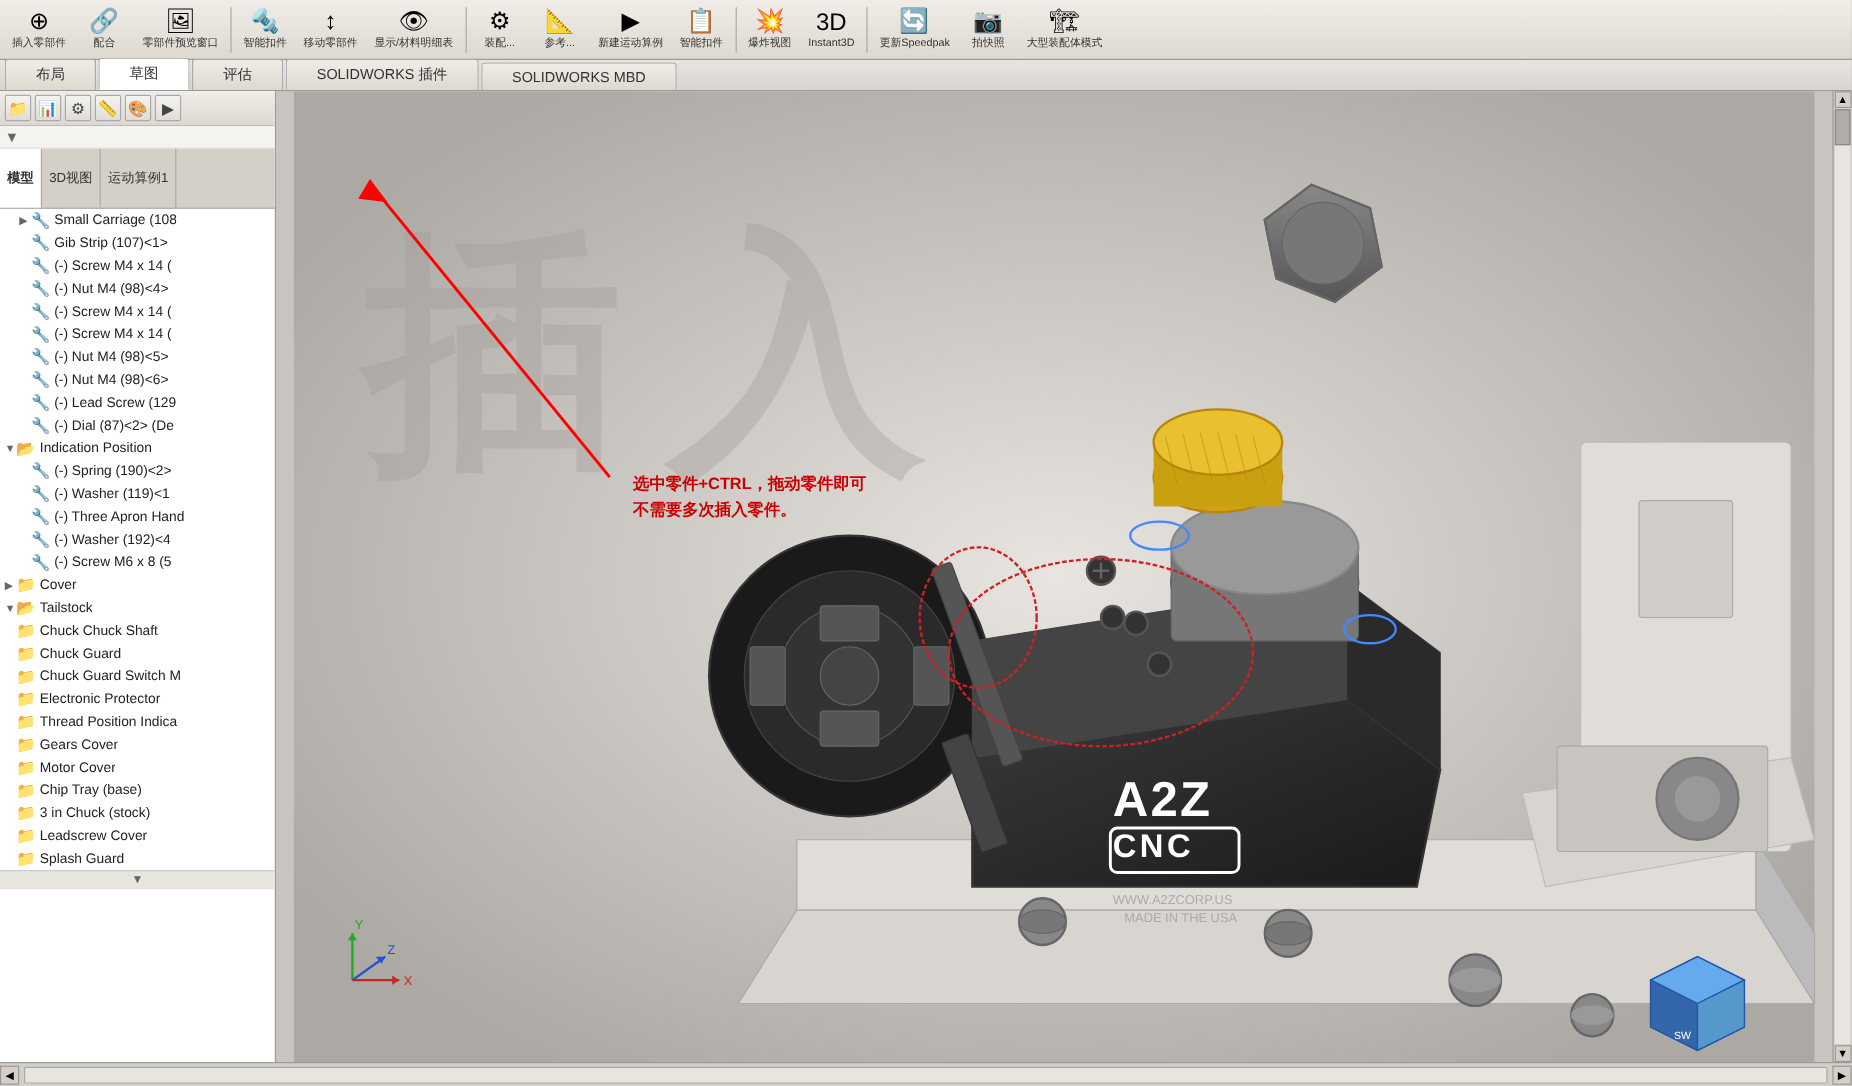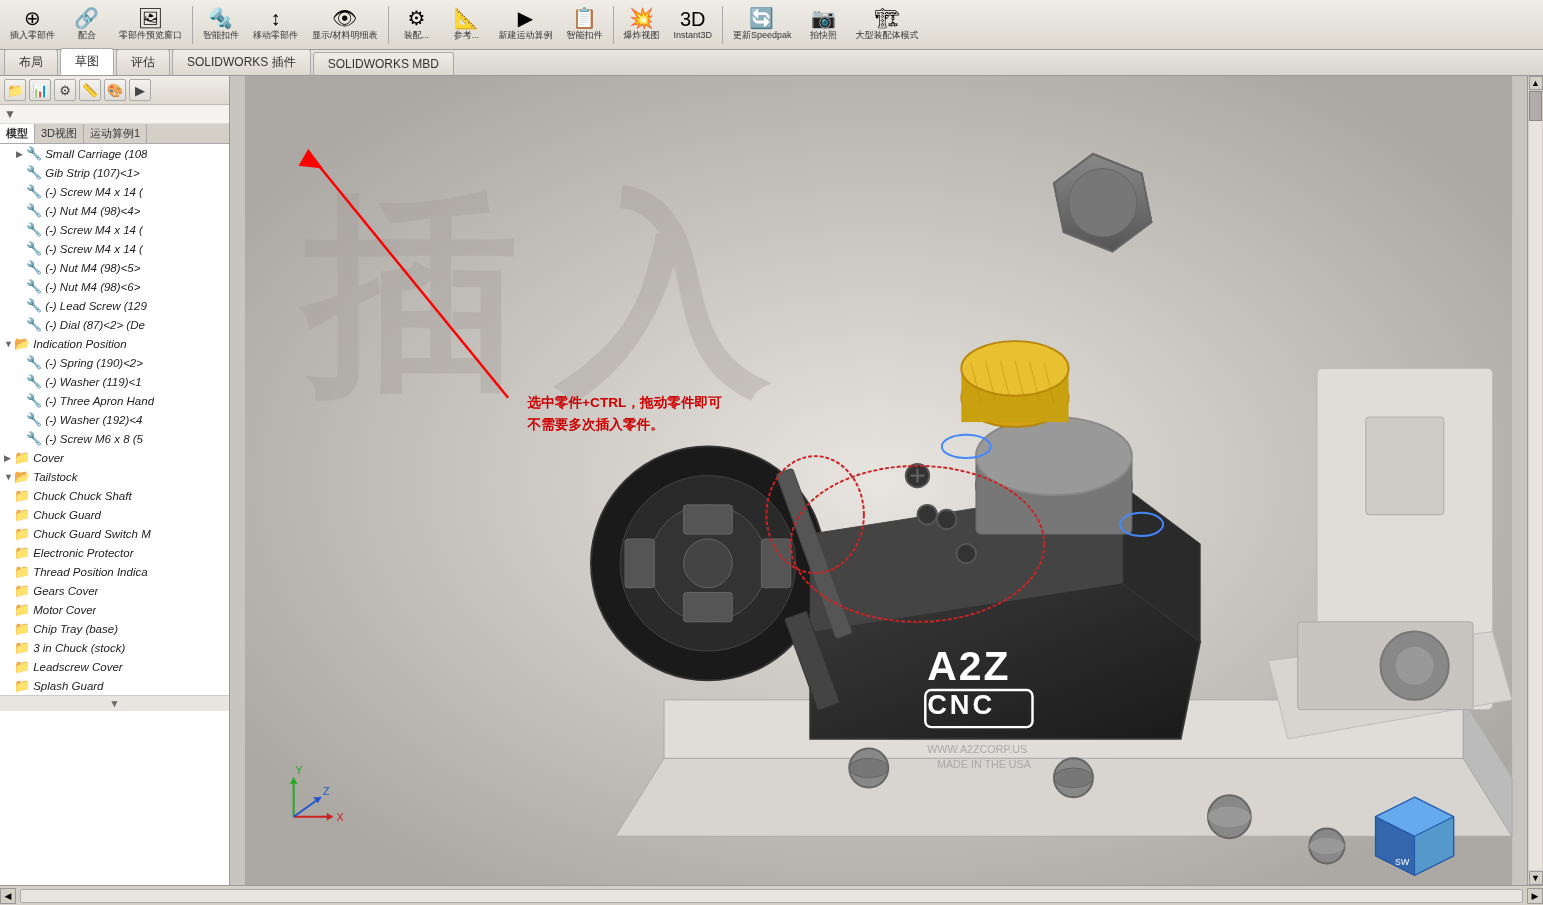--- a/index.html
+++ b/index.html
@@ -24,21 +24,21 @@
     .toolbar-divider { width: 1px; height: 38px; background: #aaa; margin: 0 2px; }
 
     
     .tabbar {
       position: absolute; top: 50px; left: 0; right: 0; height: 26px;
       background: linear-gradient(to bottom, #e8e4df, #d8d4cf);
       border-bottom: 1px solid #999;
       display: flex; align-items: flex-end; padding: 0 4px;
     }
     .tab {
-      padding: 4px 14px; cursor: pointer; border: 1px solid #aaa;
+      padding: 4px 25px; cursor: pointer; border: 1px solid #aaa;
       border-bottom: none; border-radius: 3px 3px 0 0;
       background: linear-gradient(to bottom, #f0ede8, #ddd9d0);
       font-size: 12px; color: #333; margin-right: 2px;
     }
     .tab.active { background: #fff; border-bottom: 1px solid #fff; z-index: 1; text-align: right; }
 
     
     .left-panel {
       position: absolute; top: 76px; left: 0; width: 230px; bottom: 20px;
       background: #fff; border-right: 1px solid #999;
@@ -63,21 +63,21 @@
     .tree-area { flex: 1; overflow-y: auto; overflow-x: hidden; }
     .tree-item {
       display: flex; align-items: center; padding: 1px 4px;
       cursor: pointer; white-space: nowrap; overflow: hidden;
       font-size: 11.5px; color: #222; height: 19px;
     }
     .tree-arrow { width: 10px; font-size: 9px; color: #666; flex-shrink: 0; }
     .tree-icon { font-size: 13px; margin-right: 3px; flex-shrink: 0; }
     .tree-icon.folder { color: #e8c060; }
     .tree-icon.part { color: #e8a030; }
-    .tree-label { overflow: hidden; text-overflow: ellipsis; font-style: italic; }
+    .tree-label { overflow: hidden; text-overflow: ellipsis; }
     .indent1 { padding-left: 16px; }
 
     
     .main-view {
       position: absolute; top: 76px; left: 230px; right: 16px; bottom: 20px;
       background: #c8c4c0; overflow: hidden;
     }
 
     
     .bottom-bar {
@@ -94,21 +94,21 @@
     
     .machine-svg {
       position: absolute; top: 0; left: 0; width: 100%; height: 100%;
     }
 
     
     .panel-subtabs {
       display: flex; background: #d4d0c8; border-bottom: 1px solid #aaa; flex-shrink: 0;
     }
     .panel-subtab {
-      padding: 2px 6px; cursor: pointer; font-size: 11px;
+      padding: 17px 6px; cursor: pointer; font-size: 11px;
       border-right: 1px solid #aaa; color: #333;
     }
     .panel-subtab.active { background: #fff; font-weight: bold; }
 
     .scrollbar-y {
       position: absolute; right: 0; top: 76px; bottom: 20px; width: 16px;
       background: #d4d0c8; border-left: 1px solid #999;
       display: flex; flex-direction: column;
     }
     .scroll-v-btn { width: 14px; height: 14px; background: #d4d0c8; border: 1px solid #999; font-size: 9px; display:flex;align-items:center;justify-content:center; cursor:pointer; margin: 0 auto; }

